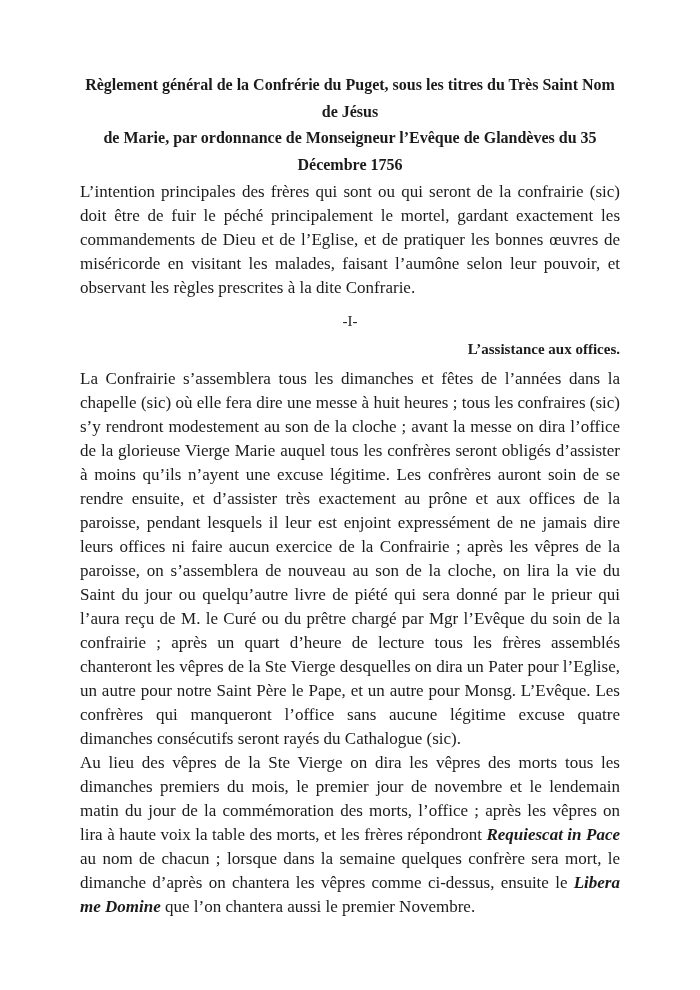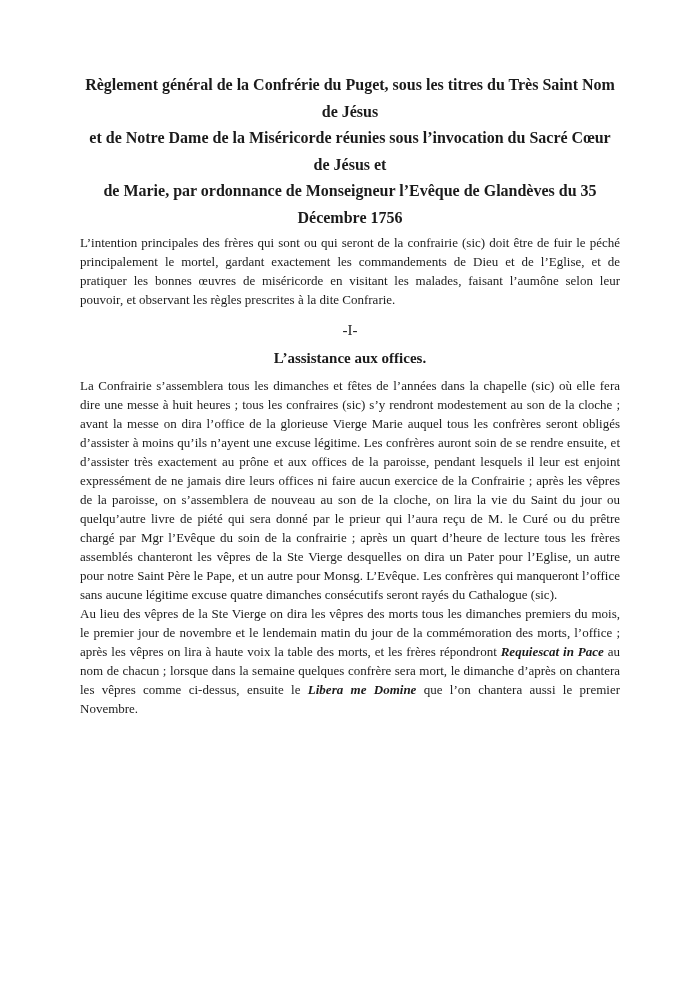--- a/index.html
+++ b/index.html
@@ -23,48 +23,47 @@
   }
   .doc-title {
     font-size: 16px;
     font-weight: bold;
     text-align: center;
     line-height: 26.5px;
     margin-bottom: 2px;
   }
   .title-line { display: block; }
   .para {
-    font-size: 13px;
-    line-height: 19px;
+    font-size: 17px;
+    line-height: 24px;
     text-align: justify;
   }
   .marker {
     font-size: 15px;
     line-height: 20.6px;
     text-align: center;
     margin: 11px 0 7px 0;
   }
   .heading {
     font-size: 15px;
     font-weight: bold;
     line-height: 20.6px;
-    text-align: center;
+    text-align: right;
     margin: 0 0 8px 0;
   }
   .para em, .para .it { font-style: italic; font-weight: bold; }
 </style>
 </head>
 <body>
 
 <div class="page">
   <div class="content">
 
     <h1 class="doc-title">
       <span class="title-line">Règlement général de la Confrérie du Puget, sous les titres du Très Saint Nom de Jésus</span>
-      <span class="title-line">et de Notre Dame de la Miséricorde réunies sous l’invocation du Sacré Cœur de Jésus et</span>
       <span class="title-line">de Marie, par ordonnance de Monseigneur l’Evêque de Glandèves du 35 Décembre 1756</span>
     </h1>
 
     <p class="para">L’intention principales des frères qui sont ou qui seront de la confrairie (sic) doit être de fuir le péché principalement le mortel, gardant exactement les commandements de Dieu et de l’Eglise, et de pratiquer les bonnes œuvres de miséricorde en visitant les malades, faisant l’aumône selon leur pouvoir, et observant les règles prescrites à la dite Confrarie.</p>
 
     <div class="marker">-I-</div>
     <h2 class="heading">L’assistance aux offices.</h2>
     <p class="para"><span>La Confrairie s’assemblera tous les dimanches et fêtes de l’années dans la chapelle (sic) où elle fera dire une messe à huit heures ; tous les confraires (sic) s’y rendront modestement au son de la cloche ; avant la messe on dira l’office de la glorieuse Vierge Marie auquel tous les confrères seront obligés d’assister à moins qu’ils n’ayent une excuse légitime. Les confrères auront soin de se rendre ensuite, et d’assister très exactement au prône et aux offices de la paroisse, pendant lesquels il leur est enjoint expressément de ne jamais dire leurs offices ni faire aucun exercice de la Confrairie ; après les vêpres de la paroisse, on s’assemblera de nouveau au son de la cloche, on lira la vie du Saint du jour ou quelqu’autre livre de piété qui sera donné par le prieur qui l’aura reçu de M. le Curé ou du prêtre chargé par Mgr l’Evêque du soin de la confrairie ; après un quart d’heure de lecture tous les frères assemblés chanteront les vêpres de la Ste Vierge desquelles on dira un Pater pour l’Eglise, un autre pour notre Saint Père le Pape, et un autre pour Monsg. L’Evêque. Les confrères qui manqueront l’office sans aucune légitime excuse quatre dimanches consécutifs seront rayés du Cathalogue (sic).</span></p>
 
     <p class="para"><span>Au lieu des vêpres de la Ste Vierge on dira les vêpres des morts tous les dimanches premiers du mois, le premier jour de novembre et le lendemain matin du jour de la commémoration des morts, l’office ; après les vêpres on lira à haute voix la table des morts, et les frères répondront </span><span class="it">Requiescat in Pace</span><span> au nom de chacun ; lorsque dans la semaine quelques confrère sera mort, le dimanche d’après on chantera les vêpres comme ci-dessus, ensuite le </span><span class="it">Libera me Domine</span><span> que l’on chantera aussi le premier Novembre.</span></p>

